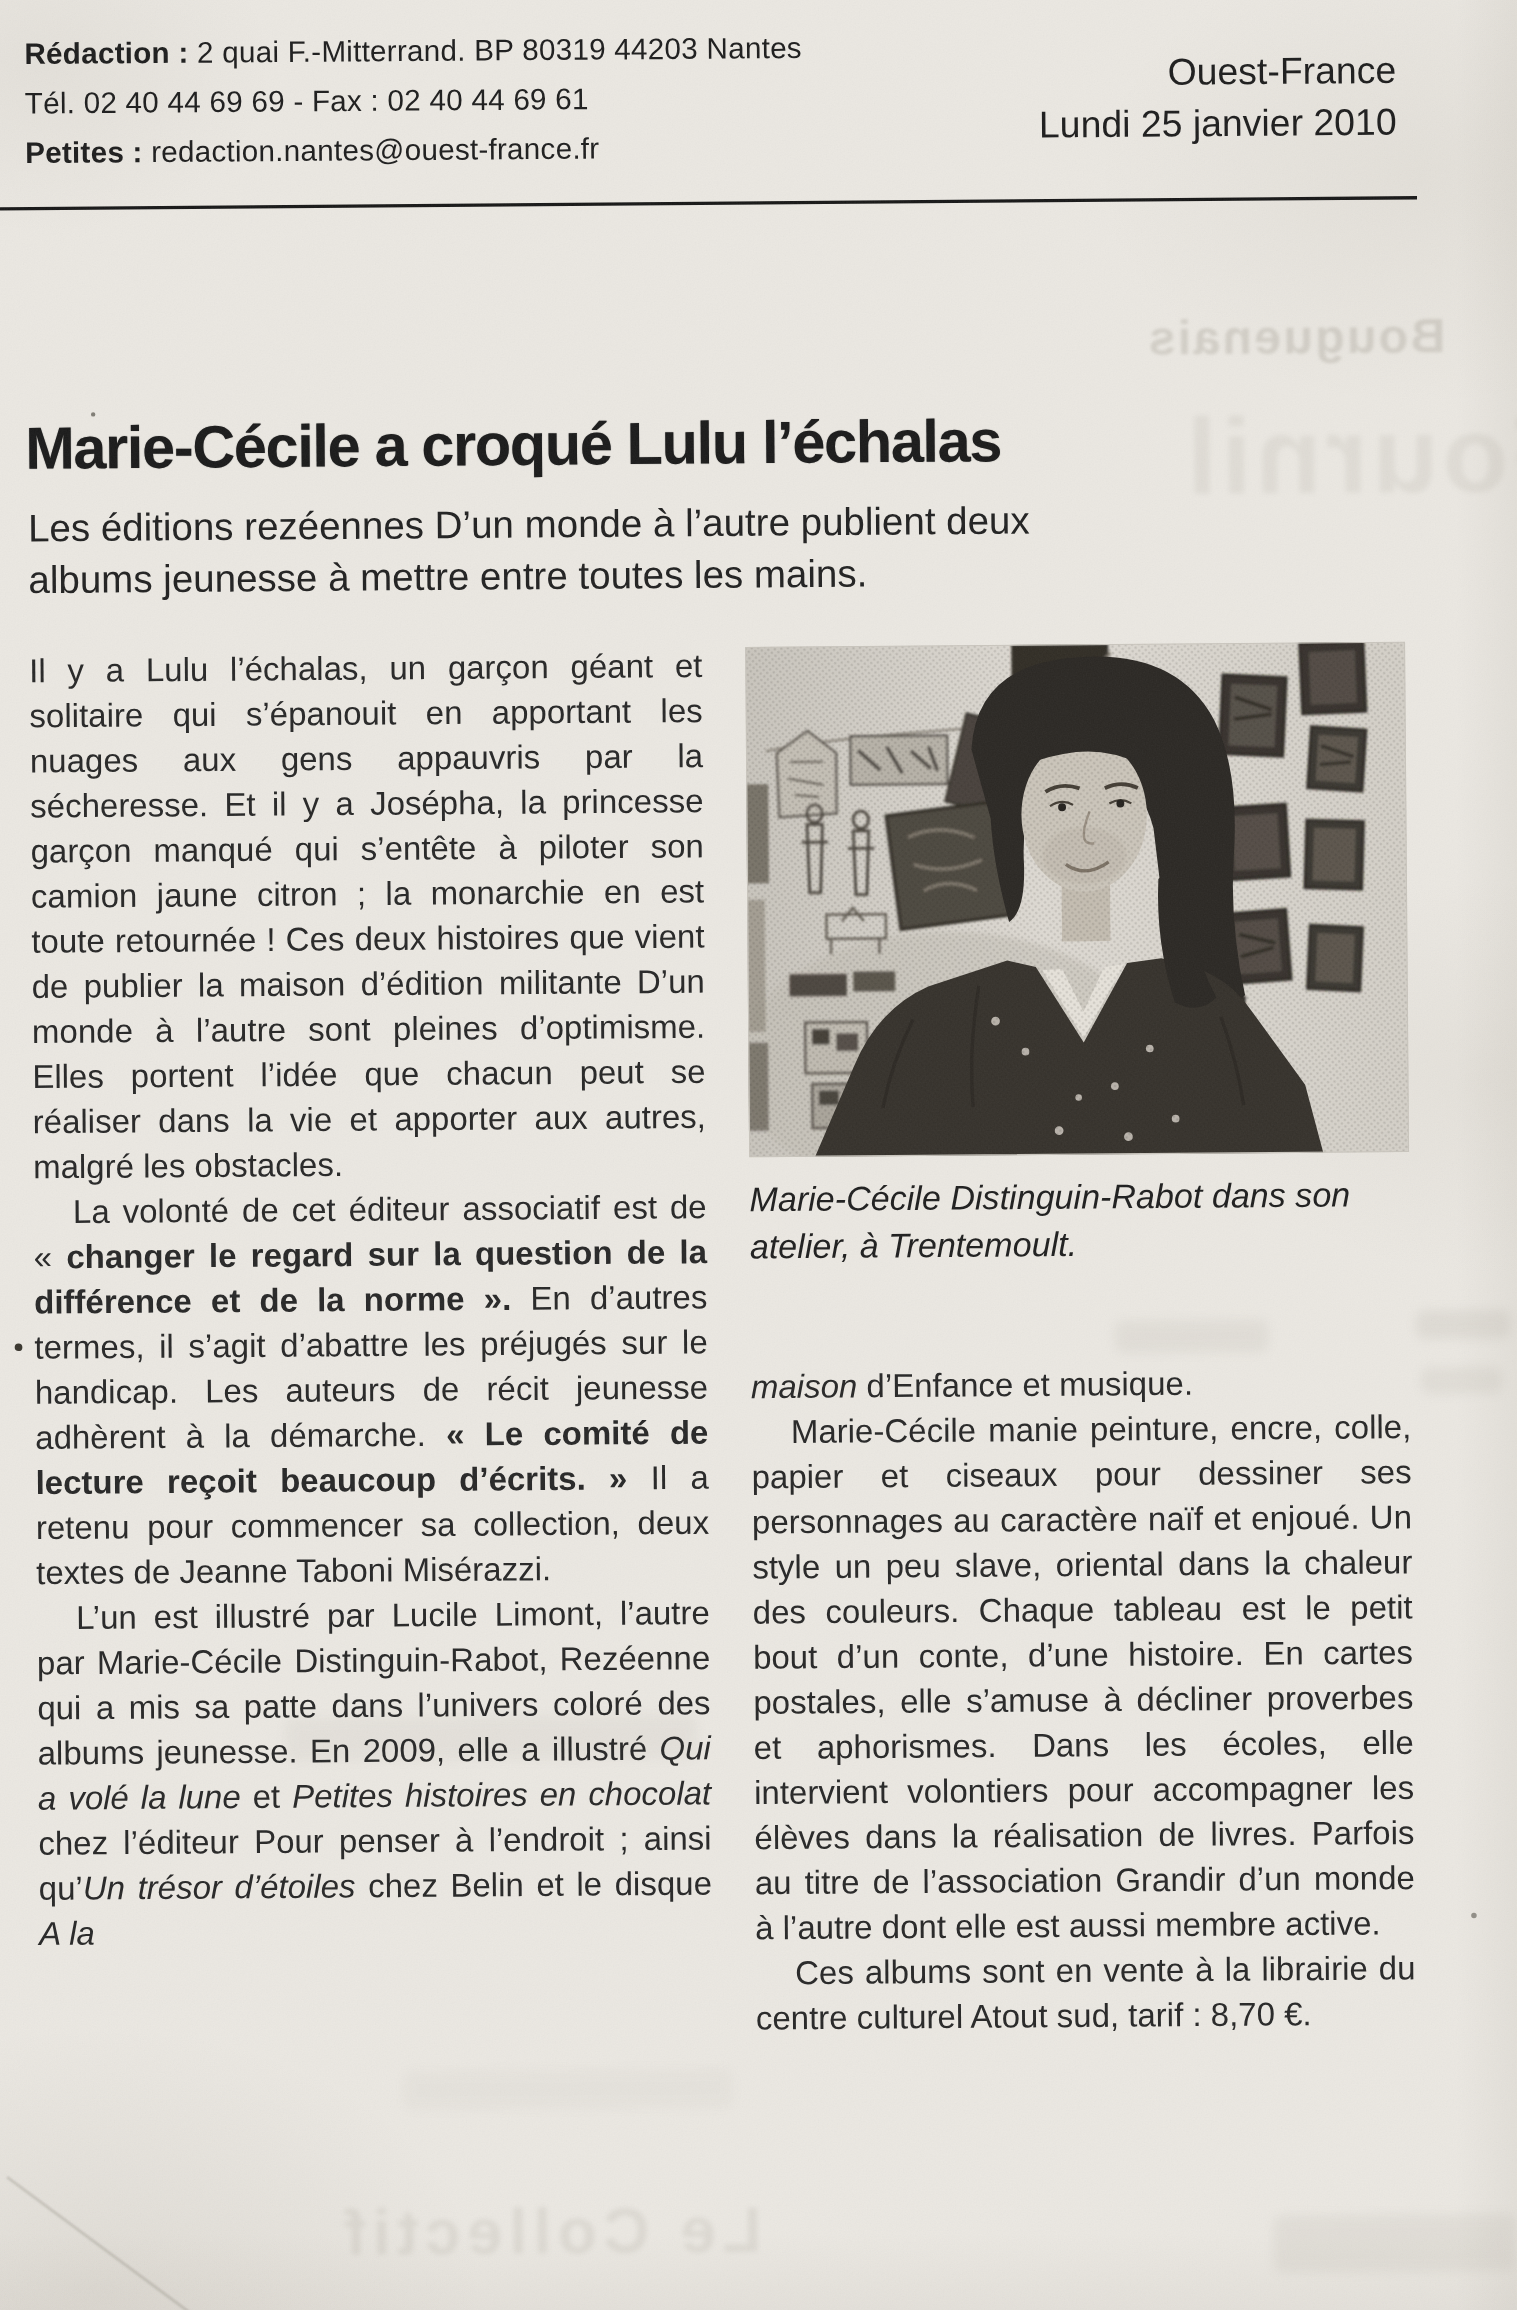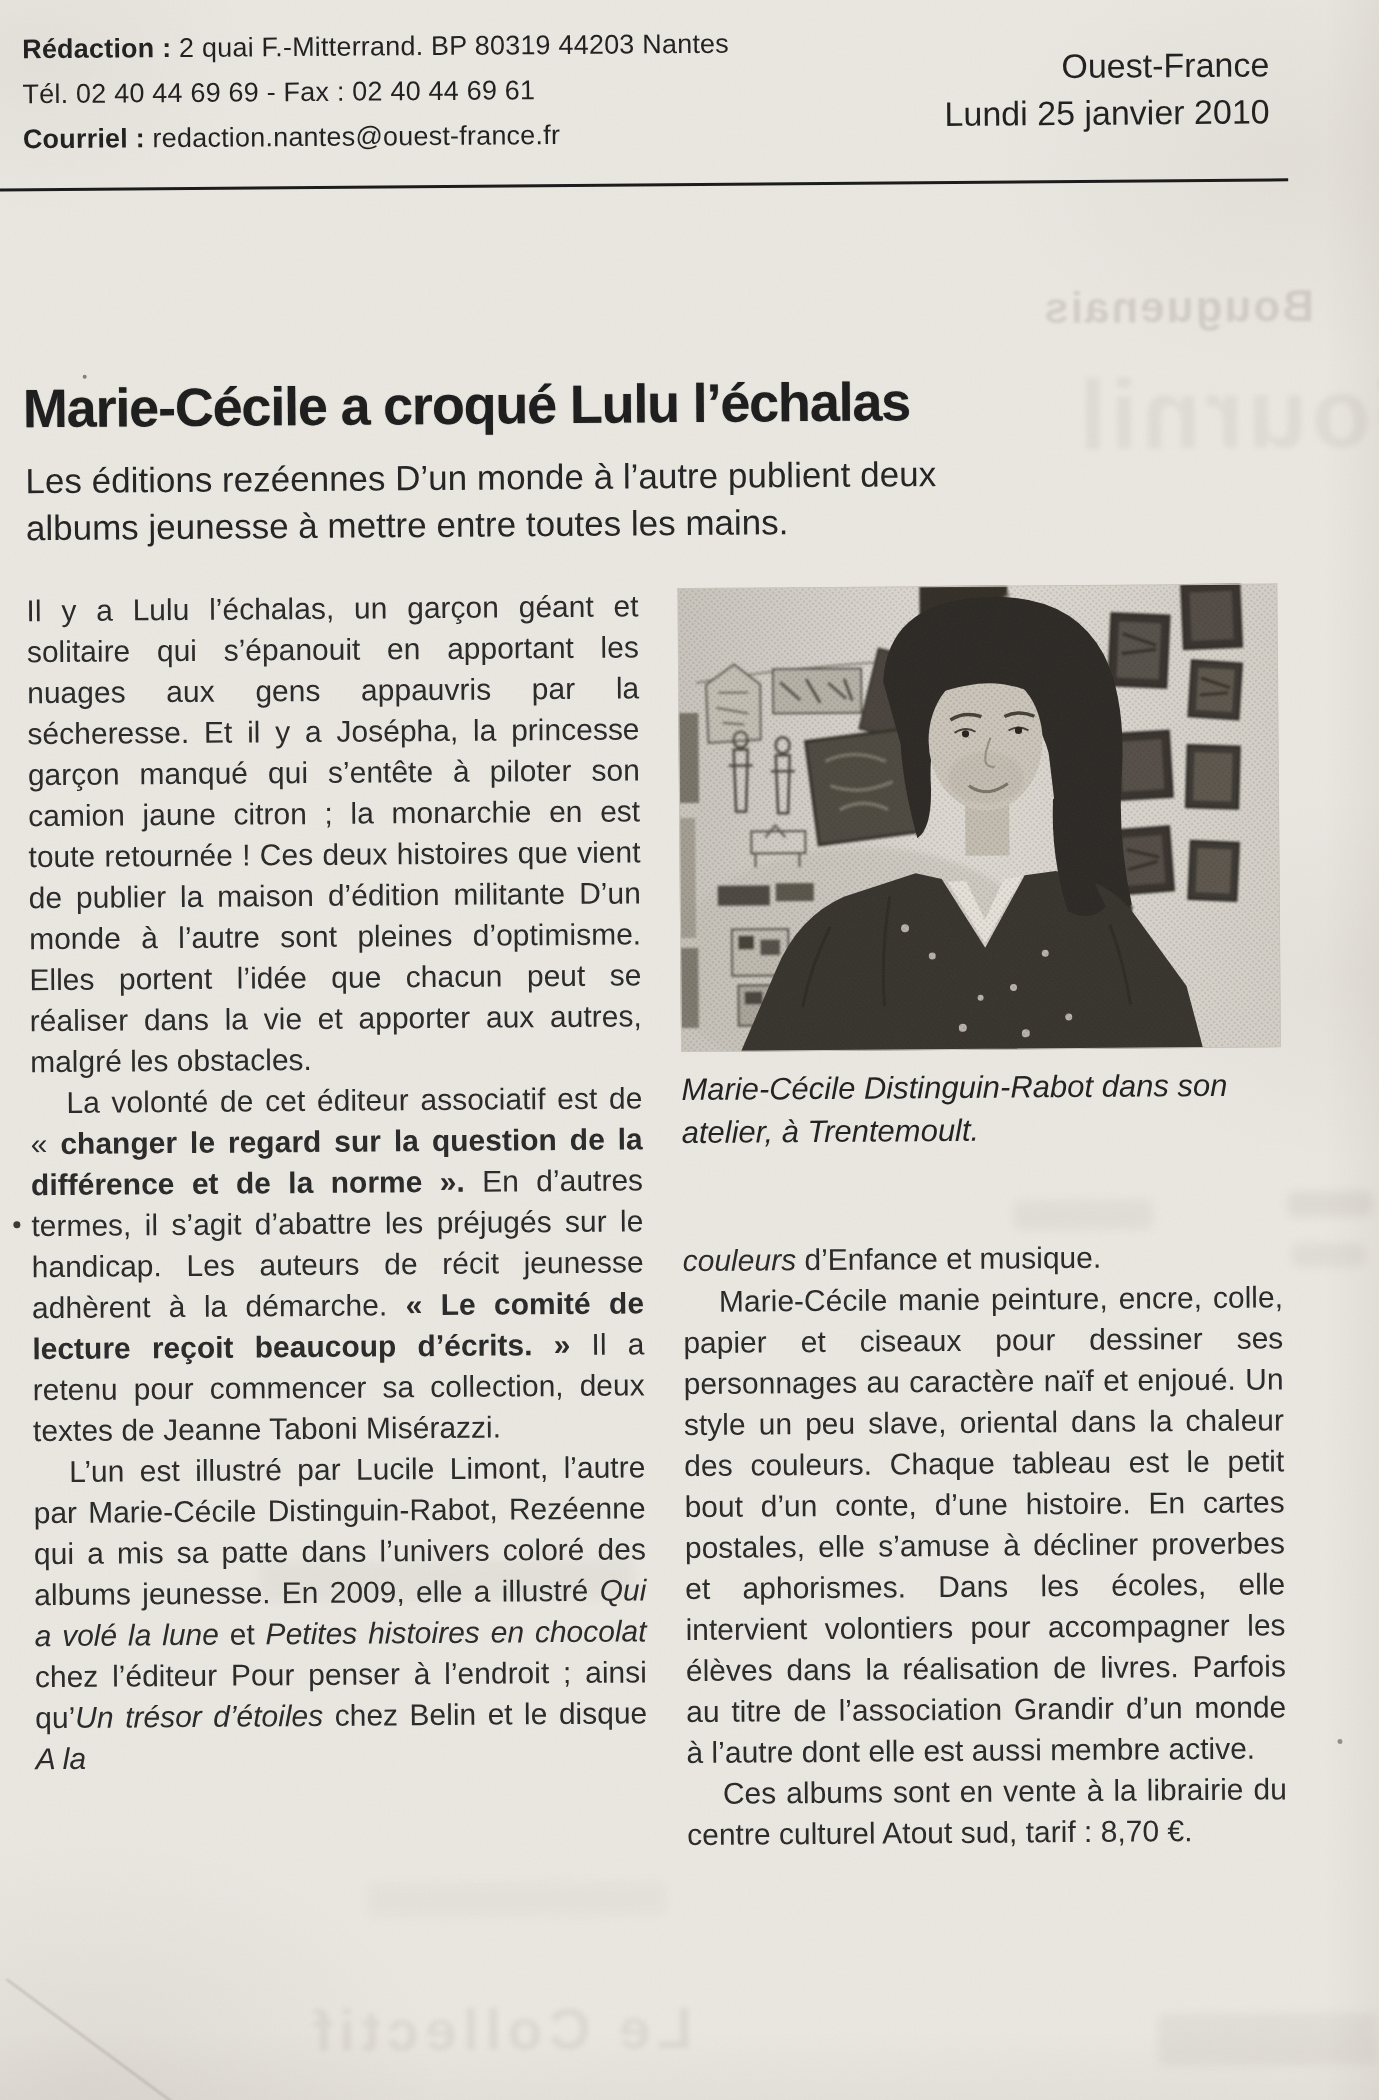--- a/index.html
+++ b/index.html
@@ -78,21 +78,21 @@
   <div class="blob b1"></div>
   <div class="blob b2"></div>
   <div class="blob b3"></div>
   <div class="blob b4"></div>
   <div class="blob b5"></div>
   <div class="blob b6"></div>
 
   <div class="head-left">
     <div><span class="lbl">Rédaction :</span><span> 2 quai F.-Mitterrand. BP 80319 44203 Nantes</span></div>
     <div>Tél. 02 40 44 69 69 - Fax : 02 40 44 69 61</div>
-    <div><span class="lbl">Courriel :</span><span> redaction.nantes@ouest-france.fr</span></div>
+    <div><span class="lbl">Petites :</span><span> redaction.nantes@ouest-france.fr</span></div>
   </div>
   <div class="head-right">
     <div>Ouest-France</div>
     <div>Lundi 25 janvier 2010</div>
   </div>
   <div class="rule"></div>
 
   <div class="headline">Marie-Cécile a croqué Lulu l’échalas</div>
   <div class="standfirst">Les éditions rezéennes D’un monde à l’autre publient deux albums jeunesse à mettre entre toutes les mains.</div>
 
@@ -241,21 +241,21 @@
           </g>
         </g>
 
         <rect width="600" height="464" fill="url(#ht)" opacity=".15"></rect>
         <rect width="600" height="464" fill="none" stroke="#c9c5bd" stroke-width="2"></rect>
       </svg>
       <figcaption class="caption">Marie-Cécile Distinguin-Rabot dans son atelier, à Trentemoult.</figcaption>
     </figure>
 
     <div class="right-text">
-      <p class="body"><span class="i">couleurs</span><span> d’Enfance et musique.</span></p>
+      <p class="body"><span class="i">maison</span><span> d’Enfance et musique.</span></p>
       <p class="body indent"><span>Marie-Cécile manie peinture, encre, colle, papier et ciseaux pour dessiner ses personnages au caractère naïf et enjoué. Un style un peu slave, oriental dans la chaleur des couleurs. Chaque tableau est le petit bout d’un conte, d’une histoire. En cartes postales, elle s’amuse à décliner proverbes et aphorismes. Dans les écoles, elle intervient volontiers pour accompagner les élèves dans la réalisation de livres. Parfois au titre de l’association Grandir d’un monde à l’autre dont elle est aussi membre active.</span></p>
       <p class="body indent"><span>Ces albums sont en vente à la librairie du centre culturel Atout sud, tarif : 8,70 €.</span></p>
     </div>
   </div>
 
   <div class="speck s1"></div>
   <div class="speck s2"></div>
   <div class="speck s3"></div>
   <div class="crease"></div>
 </div>

